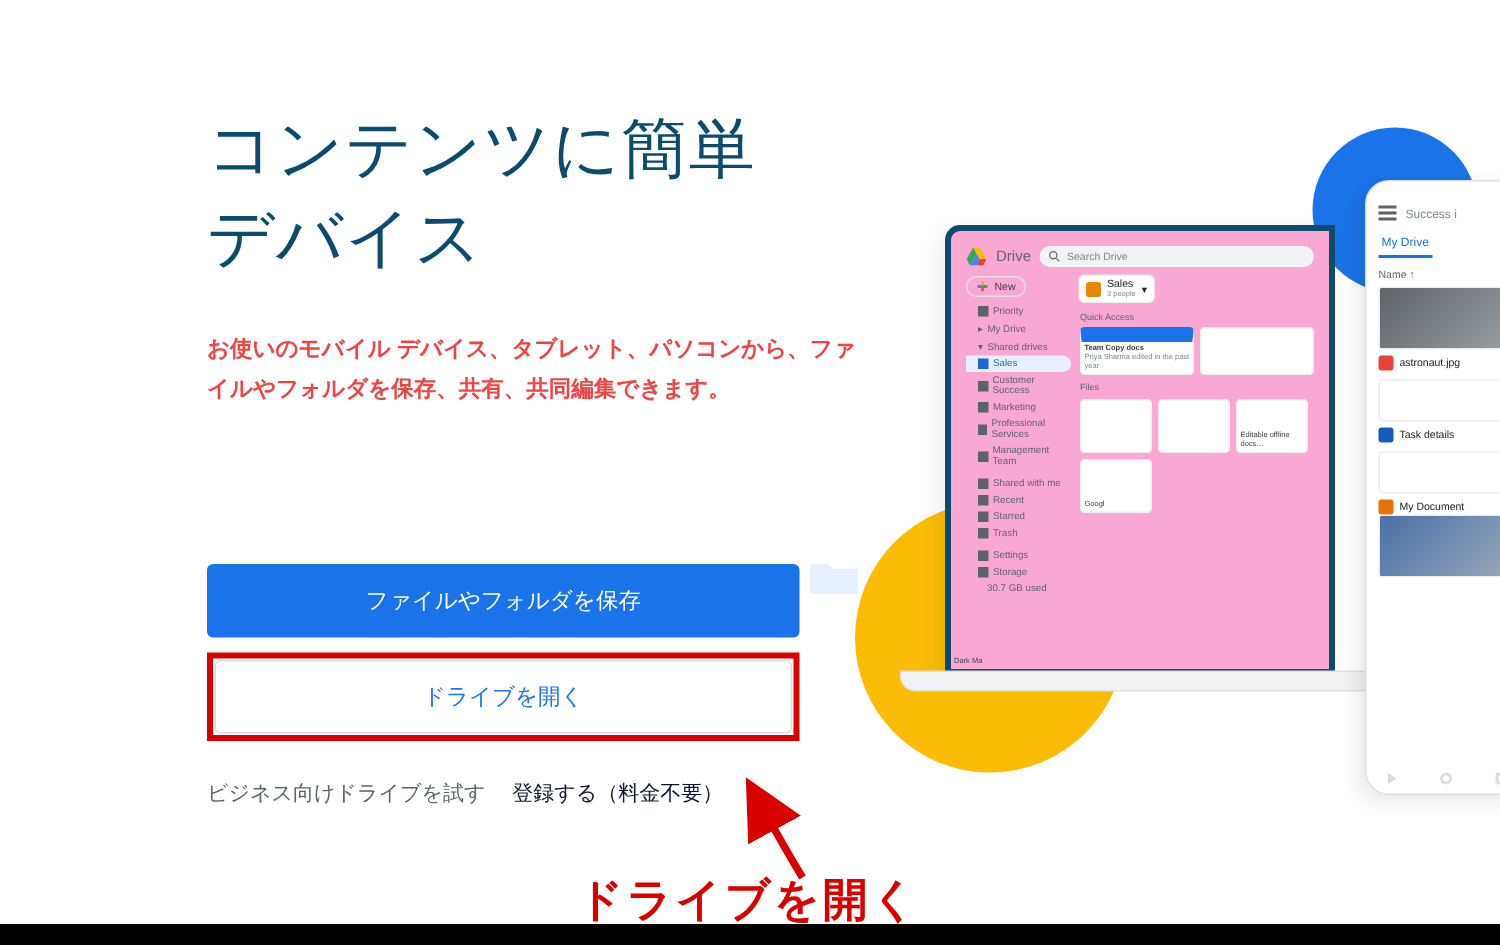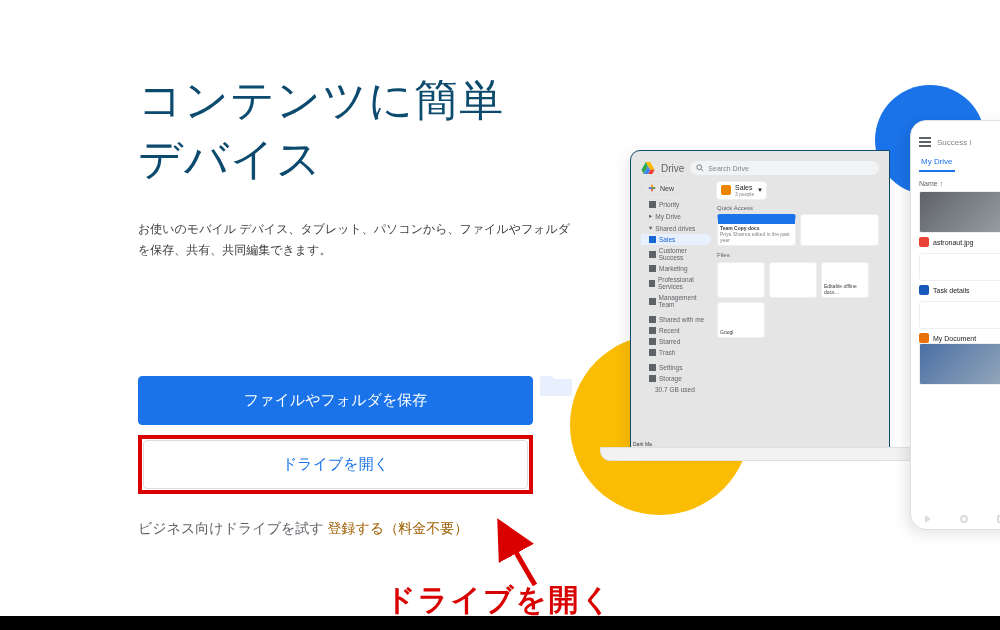--- a/index.html
+++ b/index.html
@@ -1,41 +1,41 @@
 <!DOCTYPE html>
 <html><head>
 <meta charset="utf-8">
 <style>
   * { box-sizing: border-box; margin: 0; padding: 0; }
   html, body { width: 1000px; height: 630px; overflow: hidden; font-family: Arial, "Hiragino Sans", "Meiryo", sans-serif; background: #fff; color: #202124; }
   .page { position: relative; width: 1000px; height: 630px; }
 
   .hero { position: absolute; left: 138px; top: 70px; width: 440px; }
   .hero h1 { font-size: 44px; font-weight: 400; line-height: 1.35; letter-spacing: 1px; color: #0c4a6e; }
-  .hero .sub { margin-top: 30px; font-size: 12px; line-height: 1.8; color: #404040; }
+  .hero .sub { margin-top: 30px; font-size: 15px; line-height: 1.8; color: #ef4444; font-weight: bold; }
 
   .btns { position: absolute; left: 138px; top: 376px; width: 395px; }
   .btn { display:block; width:100%; text-align:center; font-size:15px; padding:14px 0; border-radius:4px; cursor:pointer; user-select:none; font-weight:500; }
   .btn-primary { background:#1a73e8; color:#fff; border:1px solid #1a73e8; }
   .btn-secondary { background:#fff; color:#1a73e8; border:1px solid #dadce0; margin-top:14px; }
   .highlight-box { border:4px solid #d90000; padding:1px; margin-top:10px; }
   .highlight-box .btn-secondary { margin-top:0; }
 
   .signup-row { position: absolute; left: 138px; top: 520px; font-size: 14px; color:#5f6368; }
-  .signup-row a { color:#a16207; text-decoration:none; margin-left:0; }
+  .signup-row a { color:#0f172a; text-decoration:none; margin-left:14px; }
 
   
   .ann-text { position:absolute; left:385px; top:580px; font-size:30px; color:#d90000; font-weight:700; letter-spacing:2px; }
   .ann-arrow { position:absolute; left:490px; top:515px; width:60px; height:80px; pointer-events:none; }
 
   
   .devices { position:absolute; right:-20px; top:95px; width:360px; height:420px; }
   .yellow-dot { position:absolute; left:-90px; top:240px; width:180px; height:180px; background:#fbbc04; border-radius:50%; }
   .blue-dot { position:absolute; right:35px; top:-10px; width:110px; height:110px; background:#1a73e8; border-radius:50%; }
-  .laptop { position:absolute; left:-30px; top:55px; width:260px; height:300px; background:#e5e5e5; border:1px solid #0c4a6e; border-radius:10px 0 0 0; box-shadow: -4px 4px 14px rgba(0,0,0,.08); padding:10px 10px 10px 10px; overflow:hidden; }
+  .laptop { position:absolute; left:-30px; top:55px; width:260px; height:300px; background:#f9a8d4; border:4px solid #0c4a6e; border-radius:10px 0 0 0; box-shadow: -4px 4px 14px rgba(0,0,0,.08); padding:10px 10px 10px 10px; overflow:hidden; }
   .laptop-base { position:absolute; left:-60px; top:352px; width:320px; height:14px; background:#f2f2f2; border:1px solid #e0e0e0; border-radius:0 0 10px 10px; }
 
   .lap-top-row { display:flex; align-items:center; gap:6px; margin-bottom:6px; }
   .drive-logo { width:14px; height:12px; }
   .lap-title { font-size:10px; color:#5f6368; }
   .lap-search { flex:1; height:14px; background:#f1f3f4; border-radius:7px; font-size:7px; color:#80868b; display:flex; align-items:center; padding:0 6px; gap:4px; }
 
   .lap-body { display:flex; gap:6px; }
   .lap-side { width:70px; }
   .lap-new { display:flex; align-items:center; gap:4px; border:1px solid #e0e0e0; border-radius:10px; padding:2px 6px; font-size:7px; color:#3c4043; width:40px; margin-bottom:4px; }

